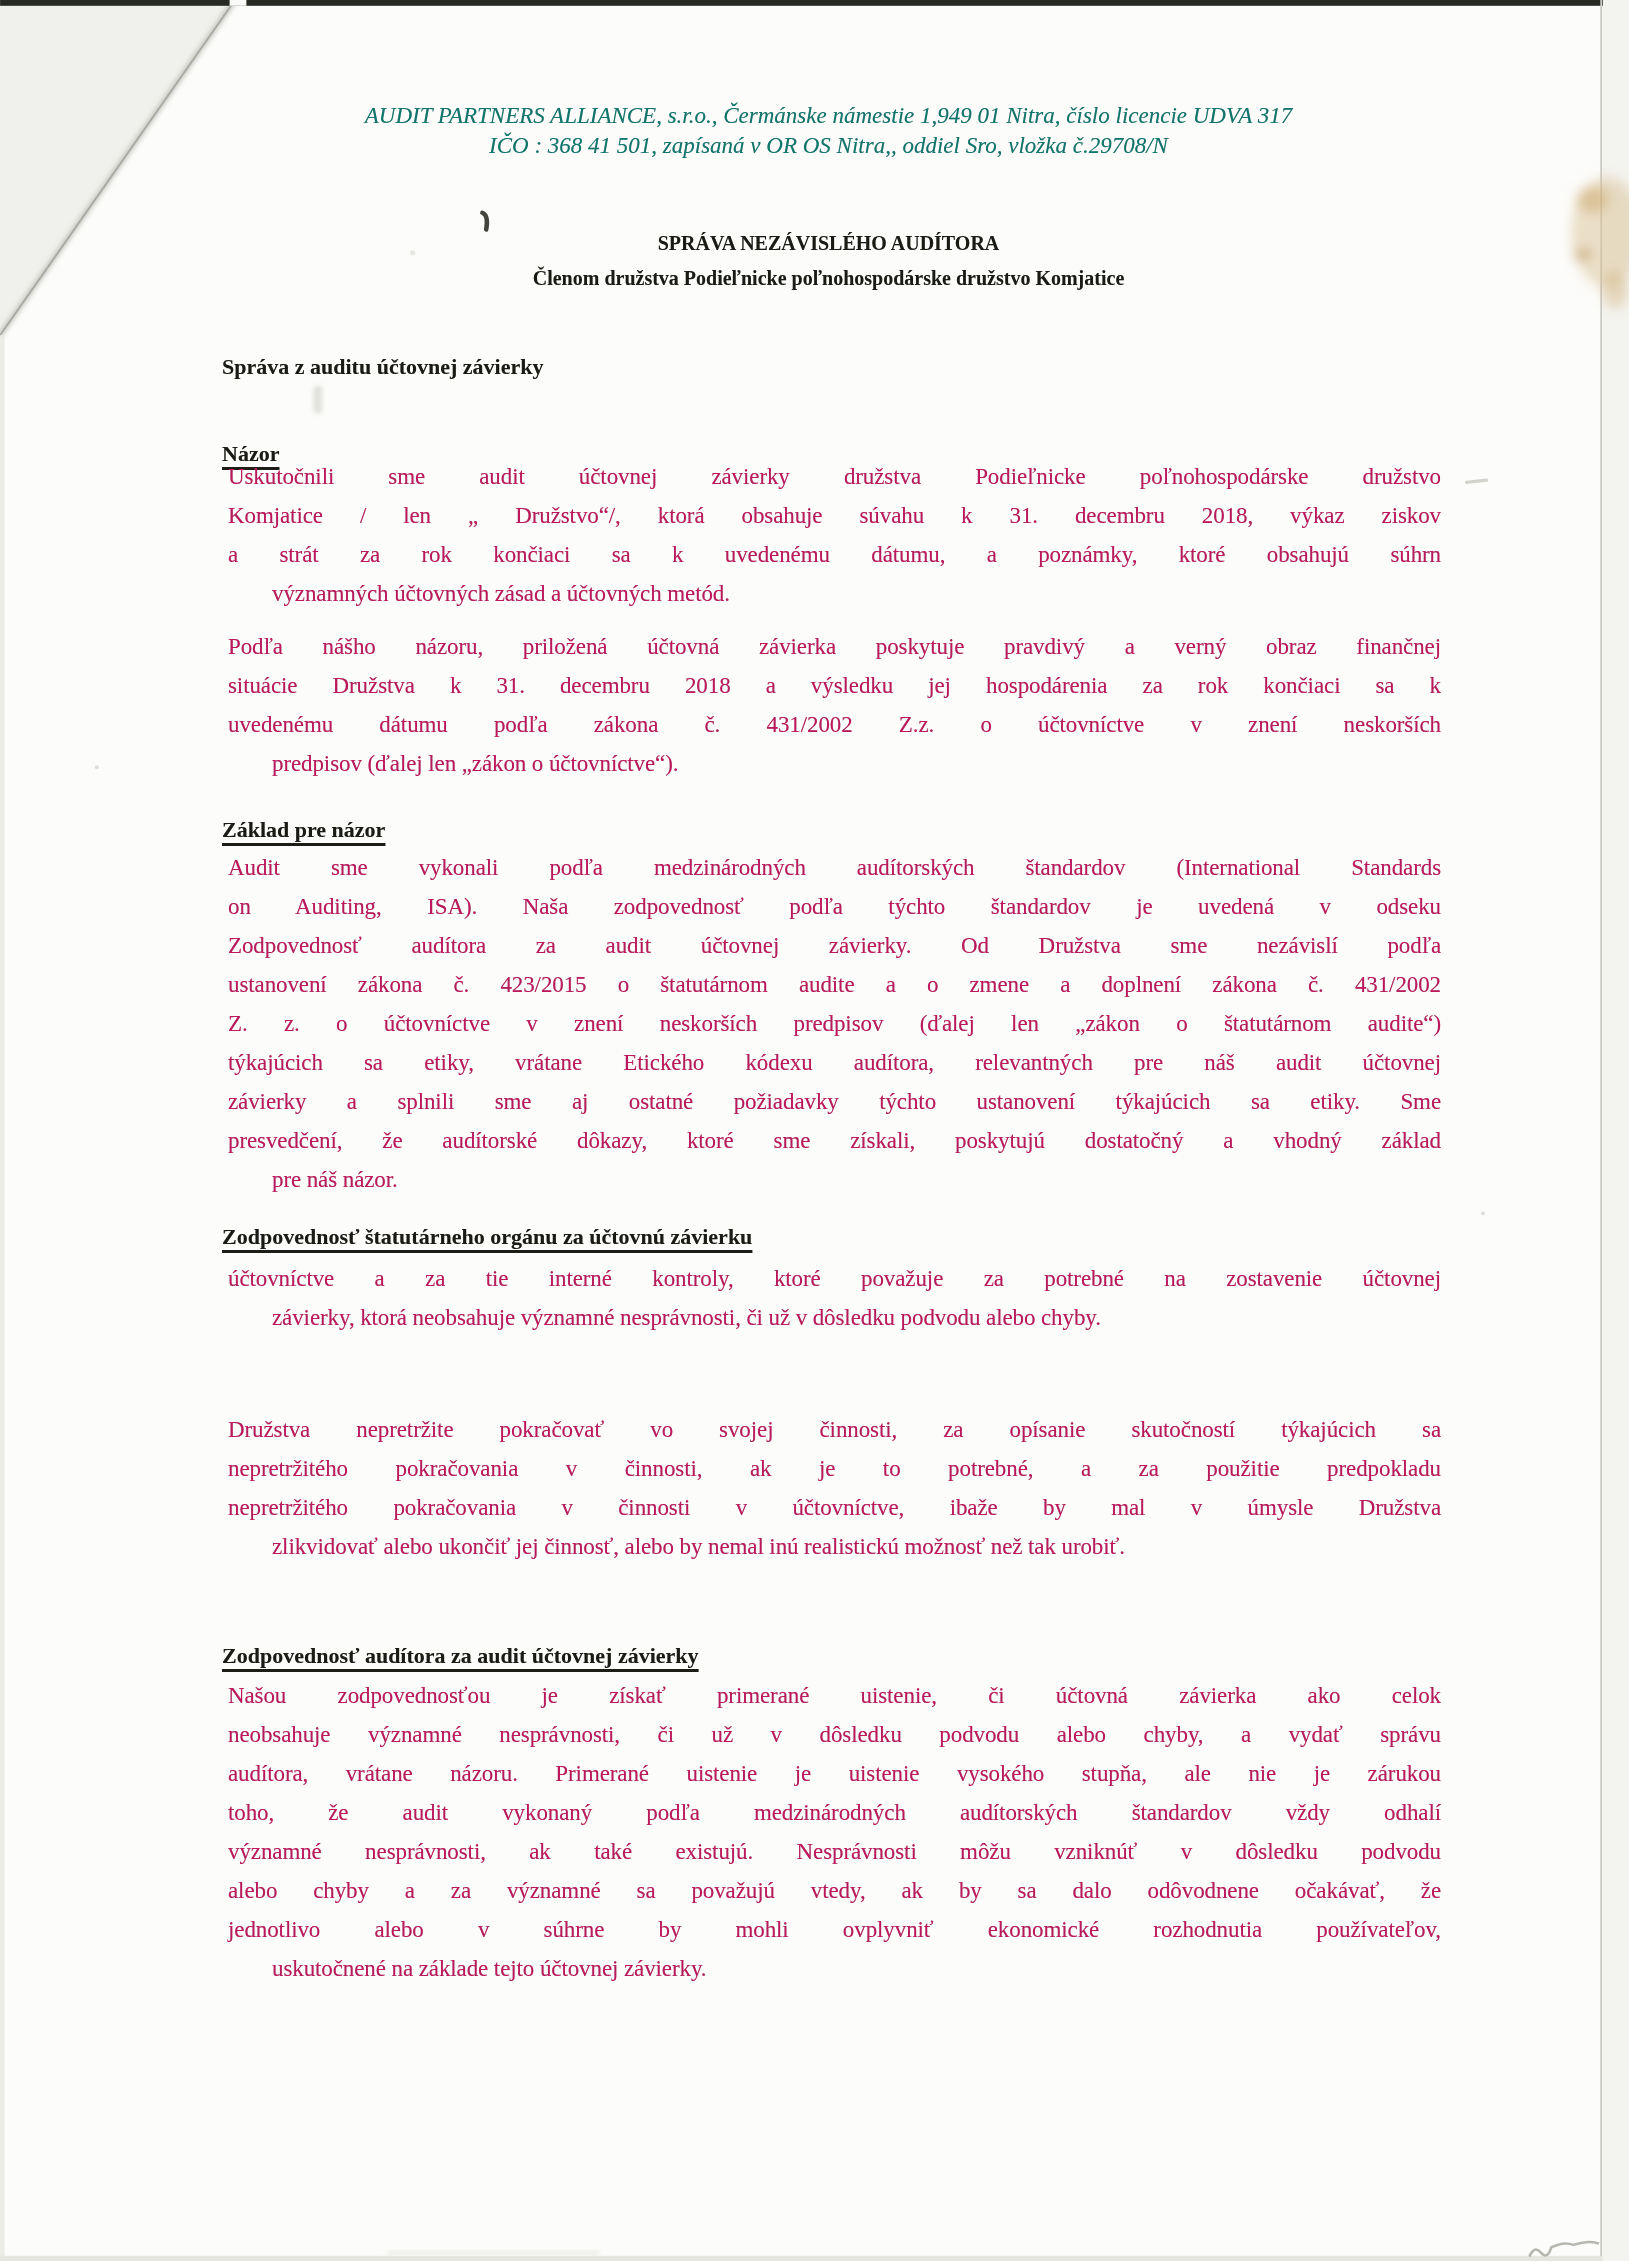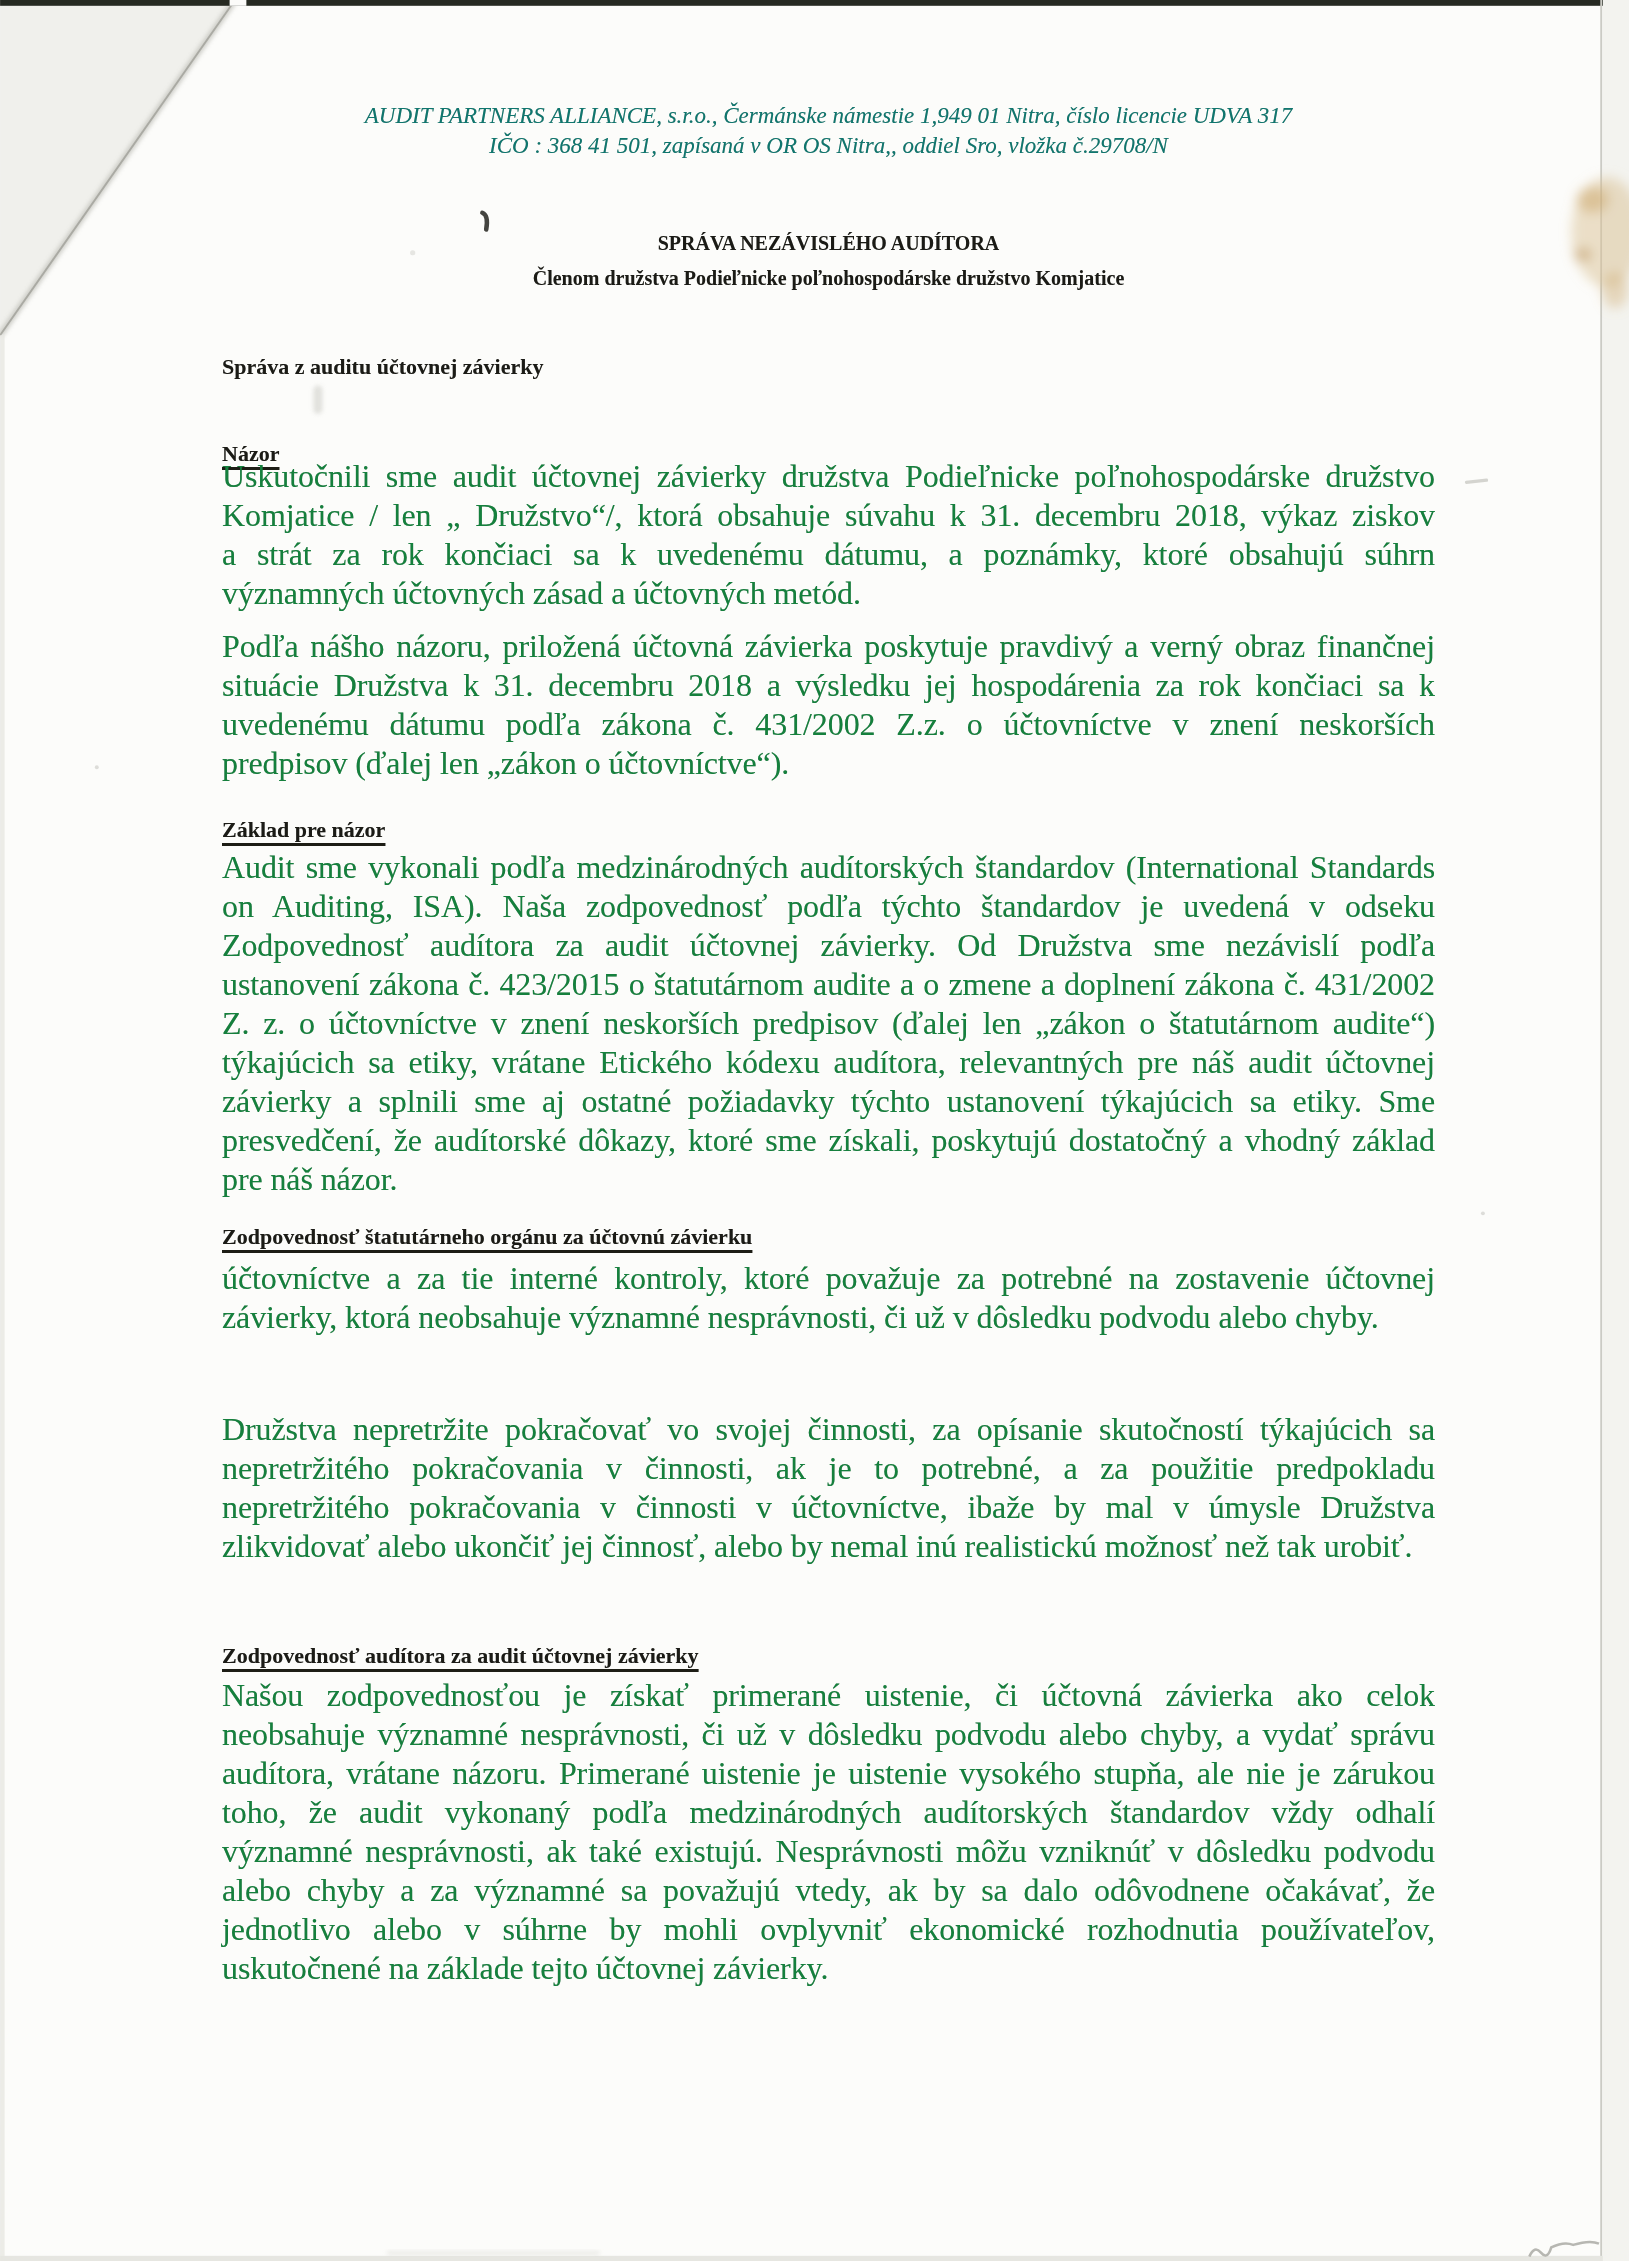--- a/index.html
+++ b/index.html
@@ -25,25 +25,25 @@
     position:absolute;left:222px;width:1213px;margin:0;
     font-size:22px;font-weight:bold;line-height:36px;color:#1b1b16;
   }
   .sec{
     text-decoration:underline;
     text-decoration-thickness:3.2px;
     text-underline-offset:5.8px;
     text-decoration-color:#1d1d15;
   }
   .para{
-    position:absolute;left:222px;width:1213px;
-    font-size:32px;line-height:39px;color:#15803d;letter-spacing:-0.1px;
+    position:absolute;left:228px;width:1213px;
+    font-size:23px;line-height:39px;color:#be185d;letter-spacing:-0.1px;
   }
   .para .ln{text-align:justify;text-align-last:justify;}
-  .para .ln.last{text-align-last:left;}
+  .para .ln.last{text-align-last:left;margin-left:44px;}
 </style>
 </head>
 <body>
 
 <div class="canvas">
 
   <div class="paper"></div>
 
   <svg class="artifacts" viewBox="0 0 2528 3507" xmlns="http://www.w3.org/2000/svg">
     <defs>

